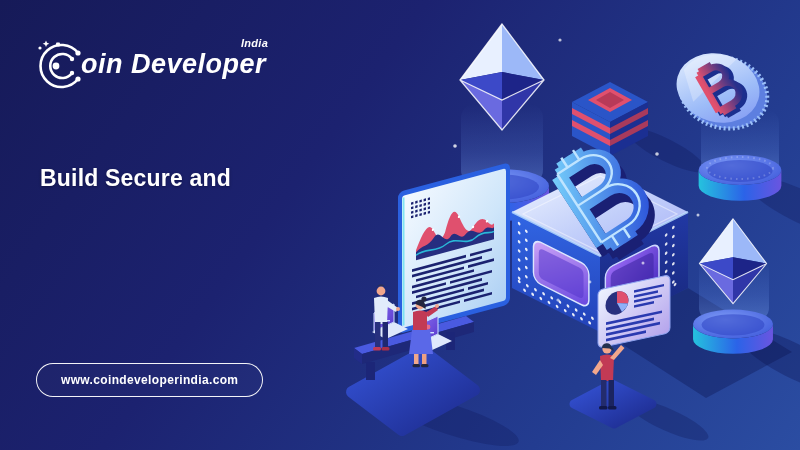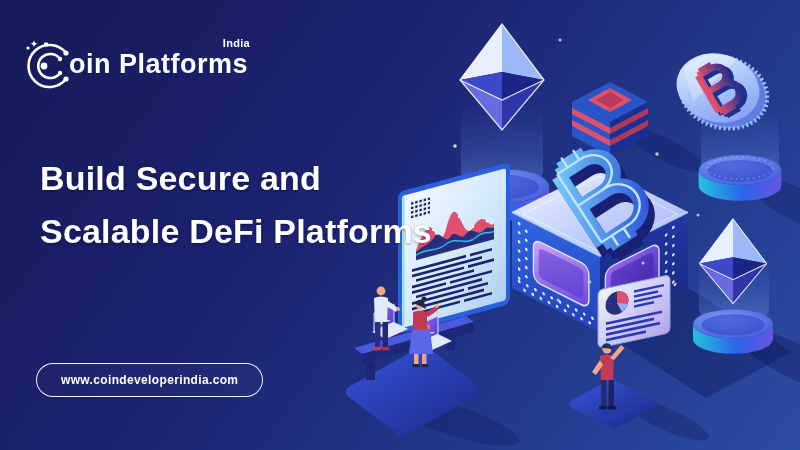--- a/index.html
+++ b/index.html
@@ -2,25 +2,25 @@
 <html><head>
 <meta charset="utf-8">
 <style>
   html,body{margin:0;padding:0;background:#0d1040;}
   .banner{
     position:relative;width:800px;height:450px;overflow:hidden;
     background:linear-gradient(126deg,#161a58 0%,#1c2270 38%,#233c90 76%,#2b4da2 100%);
     font-family:"Liberation Sans",sans-serif;color:#ffffff;
   }
   .illu{position:absolute;inset:0;z-index:1;}
-  .logo{position:absolute;left:20px;top:36px;display:flex;align-items:center;z-index:3;}
+  .logo{position:absolute;left:32px;top:36px;display:flex;align-items:center;z-index:3;font-style:italic;}
   .logo-icon{width:56px;height:56px;flex:0 0 auto;}
   .logo-text{position:relative;font-size:27px;font-weight:bold;letter-spacing:.5px;margin-left:-7px;line-height:1;}
   .logo-india{position:absolute;right:-2px;top:-13px;font-size:11px;font-weight:bold;letter-spacing:.3px;}
-  .headline{position:absolute;left:40px;top:152px;z-index:3;font-size:34px;font-weight:bold;
+  .headline{position:absolute;left:40px;top:152px;z-index:3;font-size:23px;font-weight:bold;
     letter-spacing:.2px;line-height:53px;text-shadow:0 1px 3px rgba(0,0,25,.4);margin:0;}
   .headline span{display:block;}
   .url-pill{position:absolute;left:36px;top:363px;z-index:3;border:1.5px solid rgba(255,255,255,.95);
     border-radius:19px;padding:9px 24px;font-size:12px;font-weight:bold;letter-spacing:.35px;
     background:rgba(255,255,255,.02);cursor:pointer;}
 </style>
 </head>
 <body>
 
 <div class="banner">
@@ -349,26 +349,25 @@
         <circle cx="40" cy="23" r="2.2"></circle>
         <circle cx="40" cy="37" r="2.2"></circle>
         <circle cx="24" cy="30" r="3.4"></circle>
         <rect x="24" y="6.5" width="4" height="4" rx="1"></rect>
         <circle cx="8" cy="12" r="1.6"></circle>
         <path d="M14,4.5 l1,2.3 2.3,1 -2.3,1 -1,2.3 -1,-2.3 -2.3,-1 2.3,-1 Z"></path>
       </g>
     </svg>
     <div class="logo-text">
       <span class="logo-india">India</span>
-      <span>oin Platforms</span>
+      <span>oin Developer</span>
     </div>
   </header>
 
   <h1 class="headline">
     <span>Build Secure and</span>
-    <span>Scalable DeFi Platforms</span>
   </h1>
 
   <div class="url-pill">
     <span>www.coindeveloperindia.com</span>
   </div>
 
 </div>
 
 </body></html>

